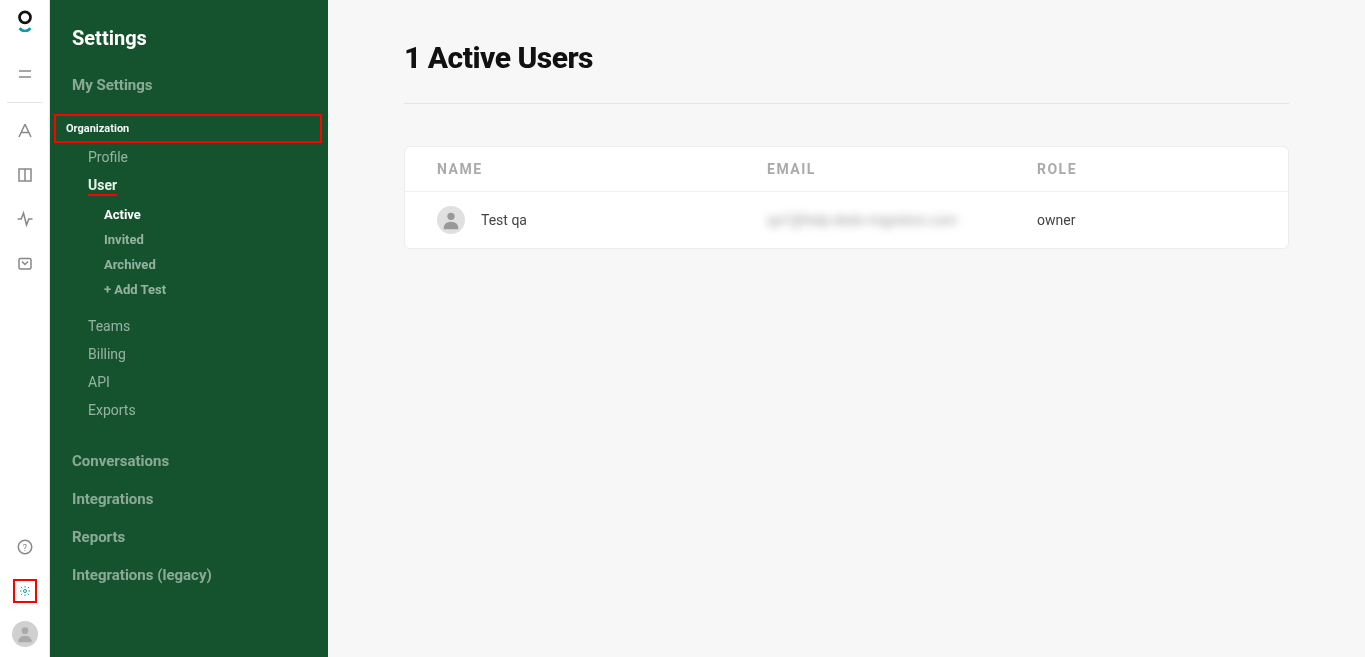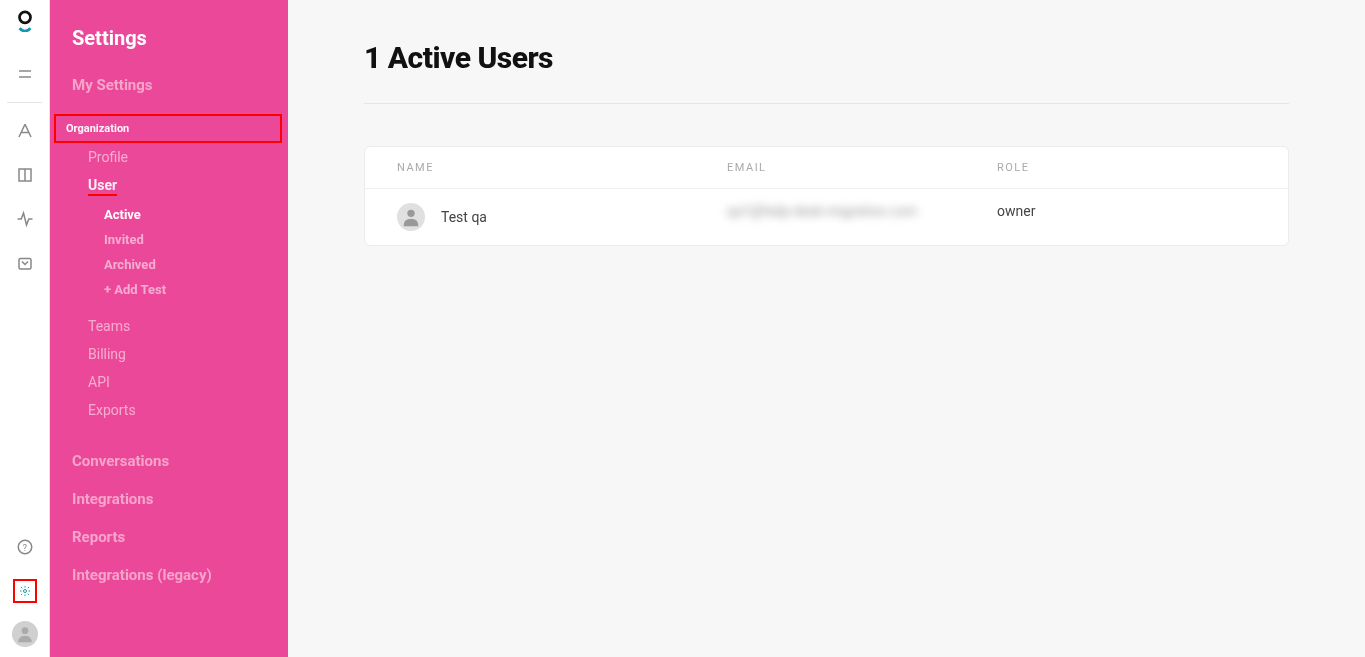--- a/index.html
+++ b/index.html
@@ -8,39 +8,39 @@
 
 .icon-rail { width: 50px; background: #fff; border-right: 1px solid #e5e5e5; display: flex; flex-direction: column; align-items: center; padding-top: 10px; position: relative; }
 .icon-rail .rail-logo { width: 22px; height: 22px; margin-bottom: 20px; }
 .icon-rail .rail-item { width: 24px; height: 24px; margin: 10px 0; display: flex; align-items: center; justify-content: center; color: #888; cursor: pointer; }
 .icon-rail .rail-divider { width: 70%; height: 1px; background: #e5e5e5; margin: 6px 0; }
 .icon-rail .rail-bottom { position: absolute; bottom: 10px; width: 100%; display: flex; flex-direction: column; align-items: center; }
 .icon-rail .rail-gear { border: 2px solid #ff0000; padding: 4px; color: #1299b5; }
 .icon-rail .rail-avatar { width: 26px; height: 26px; border-radius: 50%; background: #d0d0d0; margin-top: 8px; display: flex; align-items: center; justify-content: center; }
 
 
-.settings-sidebar { width: 238px; background: #ec4899; color: #fff; padding: 18px 0 18px 0; overflow-y: auto; }
+.settings-sidebar { width: 278px; background: #14532d; color: #fff; padding: 18px 0 18px 0; overflow-y: auto; }
 .settings-sidebar .sb-title { font-size: 20px; font-weight: 700; padding: 8px 22px 16px 22px; }
 .settings-sidebar .sb-section { font-size: 15px; font-weight: 700; padding: 10px 22px; color: rgba(255,255,255,0.85); cursor: pointer; }
 .settings-sidebar .sb-section.dim { color: rgba(255,255,255,0.5); }
 .settings-sidebar .sb-org-box { border: 2px solid #ff0000; margin: 0 6px 0 4px; padding: 6px 10px; font-size: 11px; font-weight: 700; color: rgba(255,255,255,0.95); cursor: pointer; }
 .settings-sidebar .sb-sub { font-size: 14px; padding: 6px 22px 6px 38px; color: rgba(255,255,255,0.55); cursor: pointer; }
 .settings-sidebar .sb-sub.bold { font-weight: 700; color: rgba(255,255,255,0.9); }
 .settings-sidebar .sb-sub-underline { border-bottom: 2px solid #ff0000; display: inline-block; padding-bottom: 1px; }
 .settings-sidebar .sb-subsub { font-size: 13px; padding: 5px 22px 5px 54px; color: rgba(255,255,255,0.55); cursor: pointer; font-weight: bold; }
 .settings-sidebar .sb-subsub.active { font-weight: 700; color: #fff; }
 .settings-sidebar .sb-gap { height: 18px; }
 
 
 .main { flex: 1; padding: 40px 76px; background: #f7f7f7; }
 .main .page-title { font-size: 30px; font-weight: 800; color: #111; letter-spacing: -0.5px; }
 .main .title-divider { height: 1px; background: #e5e5e5; margin: 28px 0 42px 0; }
 .main .users-card { background: #fff; border: 1px solid #ececec; border-radius: 6px; overflow: hidden; }
-.main .users-header { display: flex; padding: 14px 32px; font-size: 11px; letter-spacing: 1.5px; color: #aaa; font-weight: 400; border-bottom: 1px solid #f0f0f0; }
-.main .users-row { display: flex; padding: 14px 32px; font-size: 14px; color: #444; }
+.main .users-header { display: flex; padding: 14px 32px; font-size: 14px; letter-spacing: 1.5px; color: #aaa; font-weight: 700; border-bottom: 1px solid #f0f0f0; }
+.main .users-row { display: flex; align-items: center; padding: 14px 32px; font-size: 14px; color: #444; }
 .main .col-name { flex: 0 0 330px; display: flex; align-items: center; gap: 16px; }
 .main .col-email { flex: 0 0 270px; }
 .main .col-role { flex: 1; }
 .main .row-avatar { width: 28px; height: 28px; border-radius: 50%; background: #e0e0e0; display: flex; align-items: center; justify-content: center; }
 .main .email-blur { filter: blur(4px); color: #999; }
 
 svg { display: block; }
 </style>
 </head>
 <body>

